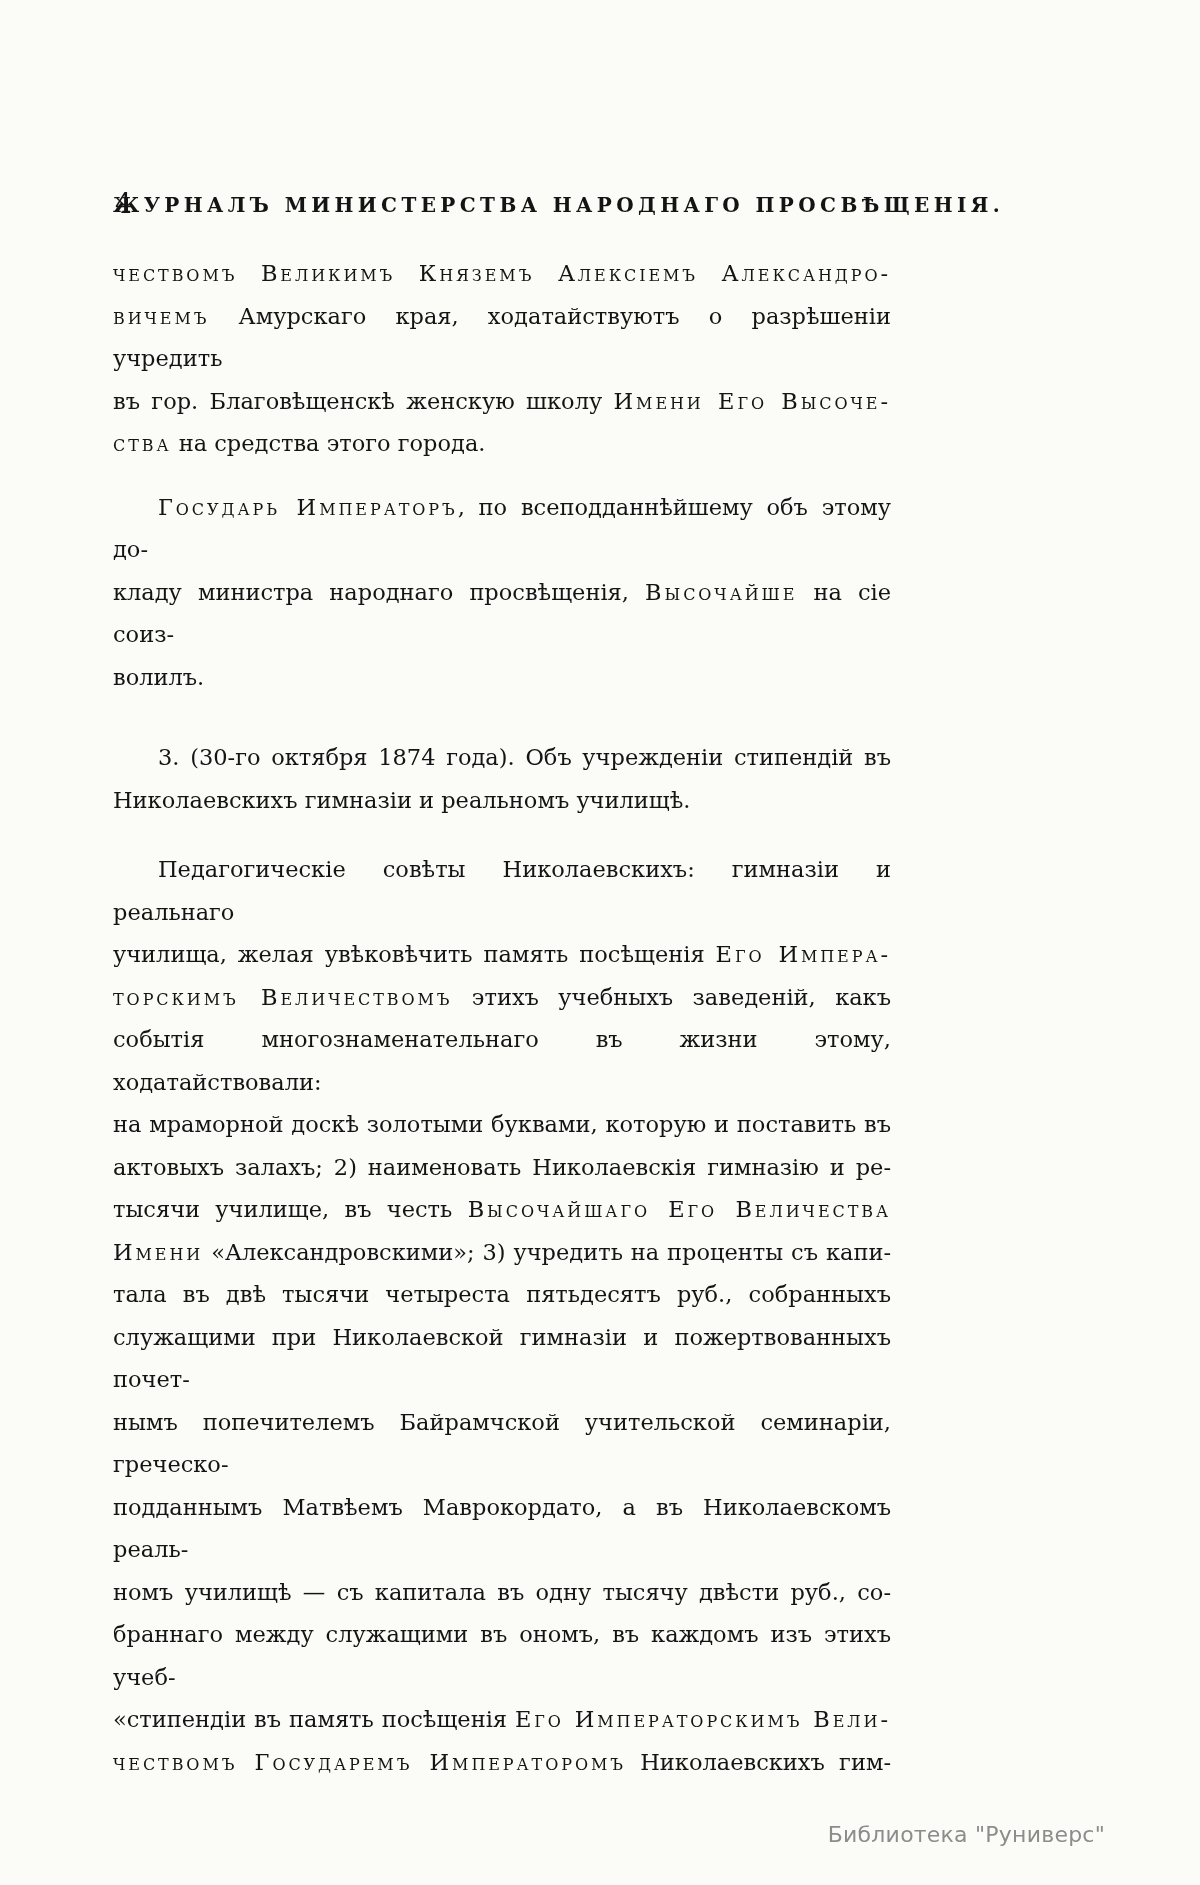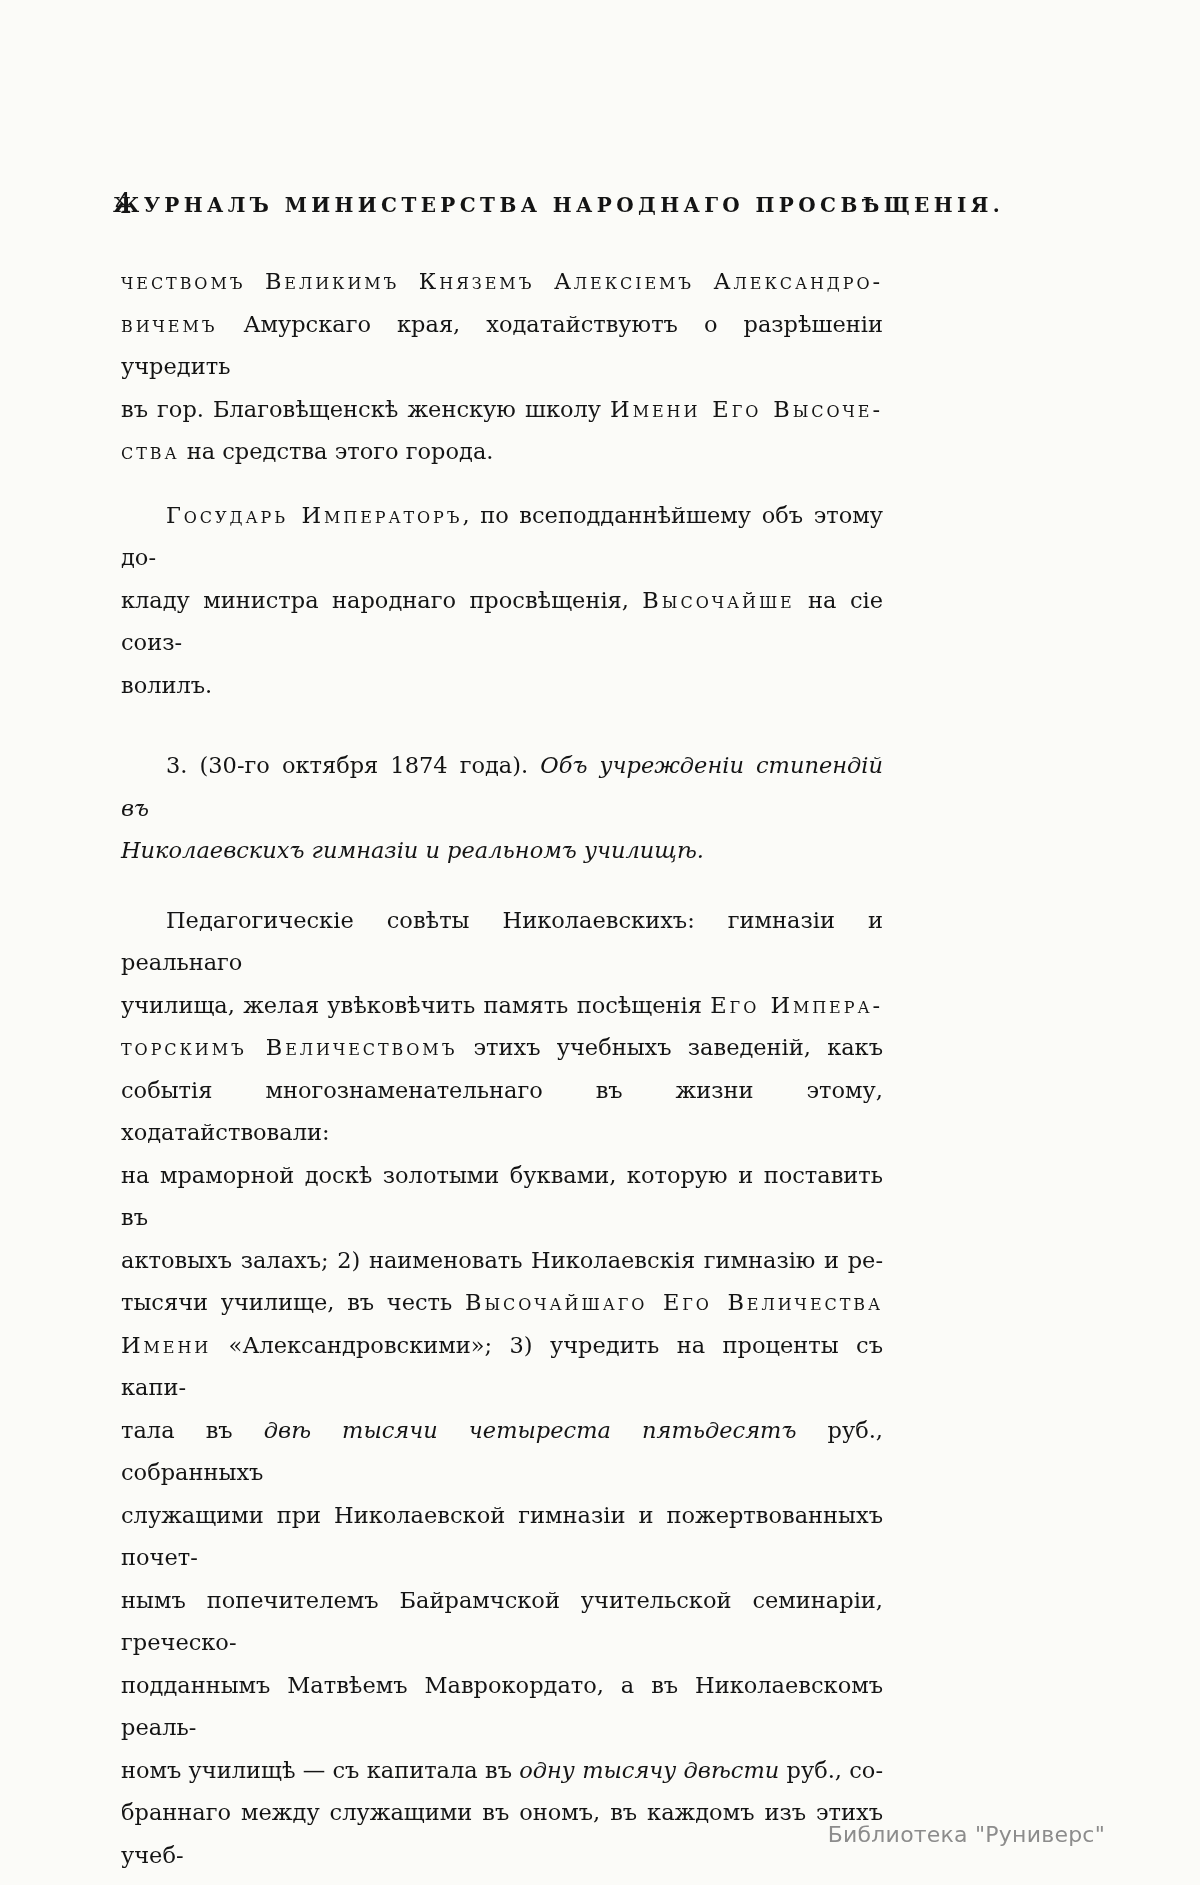--- a/index.html
+++ b/index.html
@@ -34,31 +34,31 @@
     padding-top: 5px;
     white-space: nowrap;
   }
   .text-block {
     position: absolute;
     top: 252px; left: 113px;
     width: 778px;
     font-size: 22.5px;
     line-height: 42.5px;
   }
-  .para { margin: 8px; }
+  .para { margin: 0; }
   .para.indent .line:first-child { text-indent: 45px; }
   
   .text-block .para:nth-child(2) { margin-top: 21px; }
   .text-block .para:nth-child(3) { margin-top: 38px; }
   .text-block .para:nth-child(4) { margin-top: 27px; }
   .text-block .para:nth-child(5) { margin-top: 13px; }
   .line { white-space: normal; }
   .line.just { text-align: justify; text-align-last: justify; }
   .sc { font-variant: small-caps; letter-spacing: 0.13em; }
-  .i  { font-style: italic; }
+  .i  { }
   .watermark {
     position: absolute;
     right: 95px; bottom: 38px;
     font-family: "DejaVu Sans", "Liberation Sans", sans-serif;
     font-size: 22px;
     color: var(--wm, #8c8c8c);
     letter-spacing: 0.01em;
   }
 </style>
 </head>

